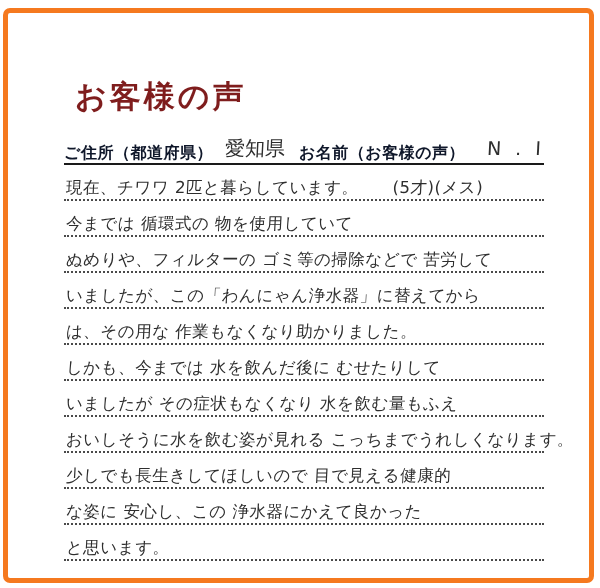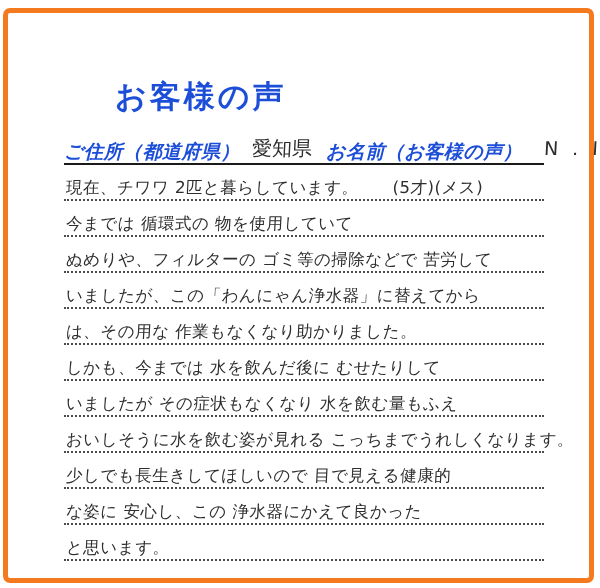--- a/index.html
+++ b/index.html
@@ -6,28 +6,28 @@
   body{
     width:600px;height:588px;position:relative;background:#ffffff;
     font-family:"Liberation Sans","DejaVu Sans",sans-serif;overflow:hidden;
   }
   .frame{
     position:absolute;left:3px;top:8px;right:6px;bottom:5px;
     border:5px solid #f5791f;border-radius:7px;background:#ffffff;
   }
   .title{
     position:absolute;left:75px;top:76px;
-    font-size:31px;font-weight:700;color:#1d4ed8;letter-spacing:3px;margin-left:40px;
+    font-size:31px;font-weight:700;color:#7f1d1d;letter-spacing:3px;
   }
   .form-row{
     position:absolute;left:64px;top:138px;width:482px;height:25px;
     white-space:nowrap;
   }
   .form-label{
-    font-size:19px;font-weight:700;color:#1d4ed8;letter-spacing:.5px;font-style:italic;
+    font-size:16px;font-weight:700;color:#0f172a;letter-spacing:.5px;
   }
   .hand{
     color:#2e2e2e;
     font-family:"DejaVu Sans",sans-serif;
     transform:skewX(-3deg);display:inline-block;
   }
   .form-value{font-size:20px;margin:0 14px 0 12px;position:relative;top:-3px;}
   .form-value.name{font-size:19px;margin-left:22px;letter-spacing:4px;}
   .rules{
     position:absolute;left:64px;top:163px;width:480px;

